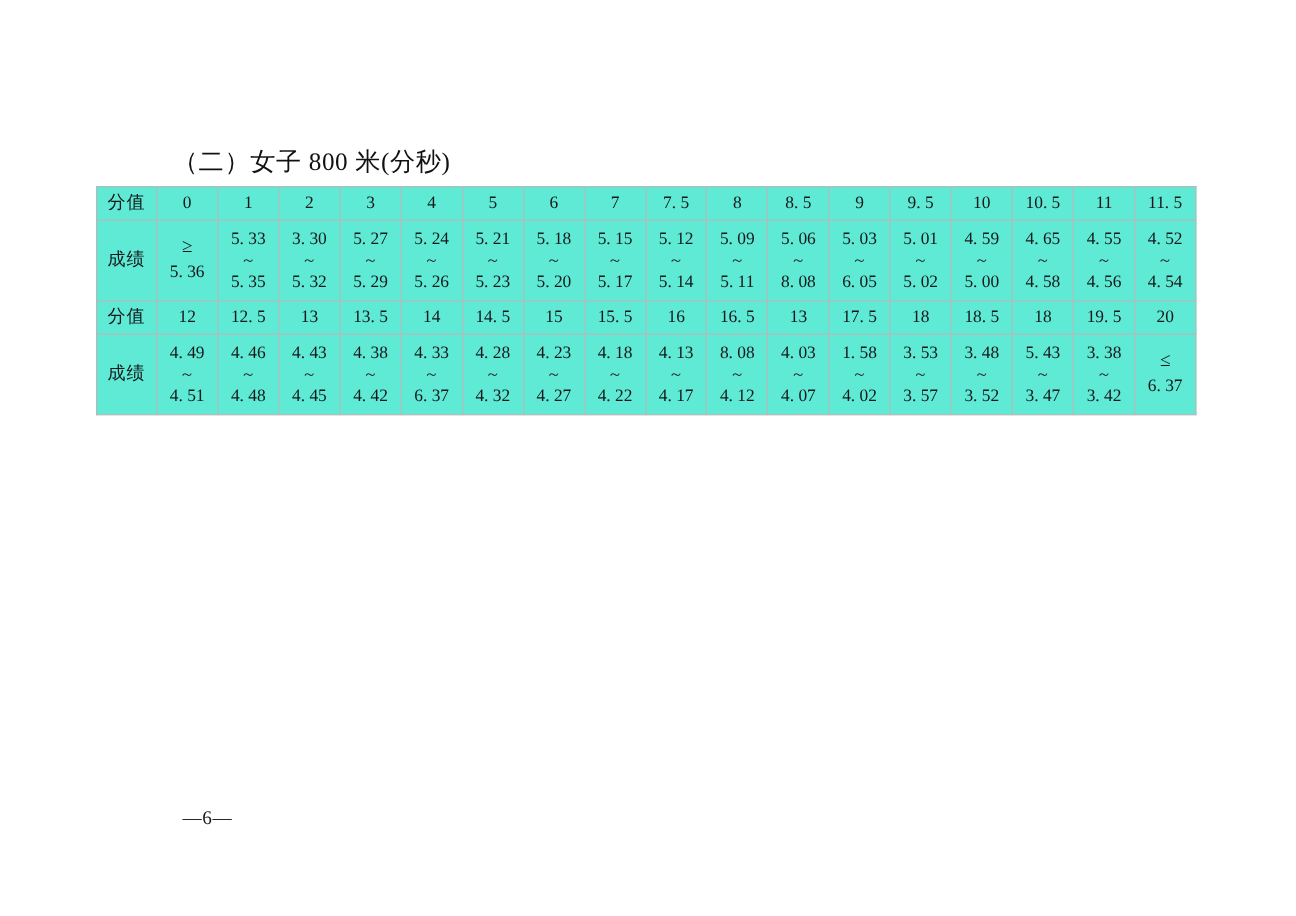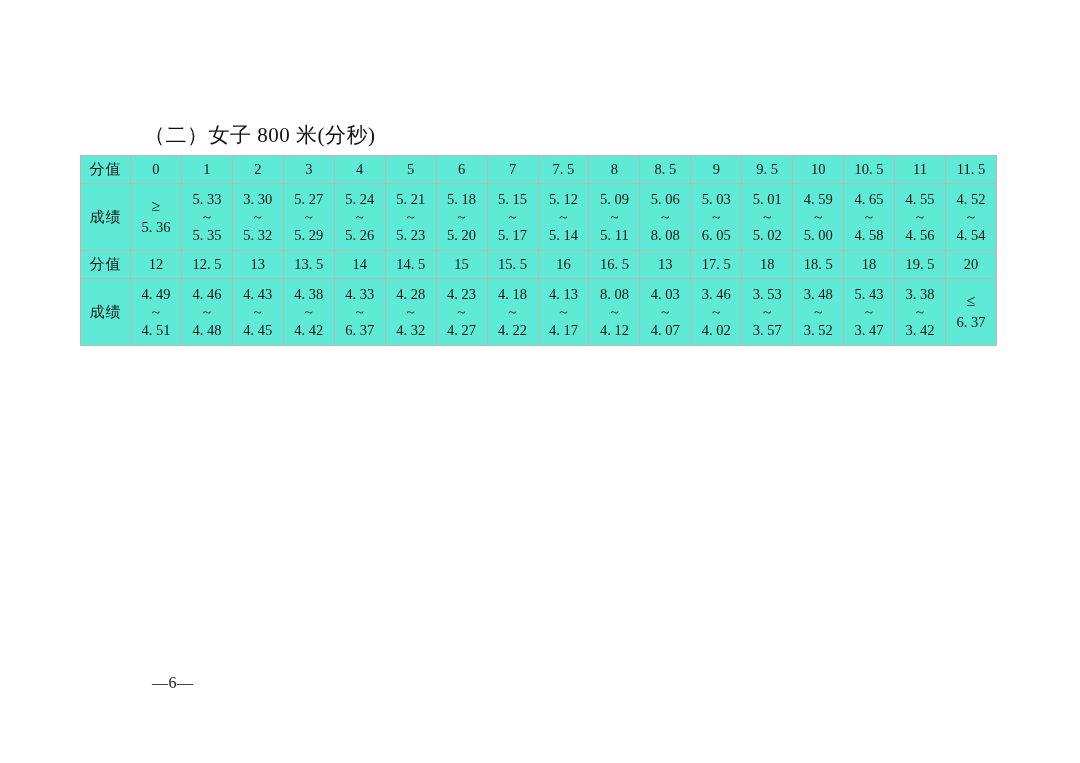--- a/index.html
+++ b/index.html
@@ -351,21 +351,21 @@
         </td>
         <td>
           <div class="range">
             <span>4. 03</span>
             <span class="tilde">～</span>
             <span>4. 07</span>
           </div>
         </td>
         <td>
           <div class="range">
-            <span>3. 46</span>
+            <span>1. 58</span>
             <span class="tilde">～</span>
             <span>4. 02</span>
           </div>
         </td>
         <td>
           <div class="range">
             <span>3. 53</span>
             <span class="tilde">～</span>
             <span>3. 57</span>
           </div>

